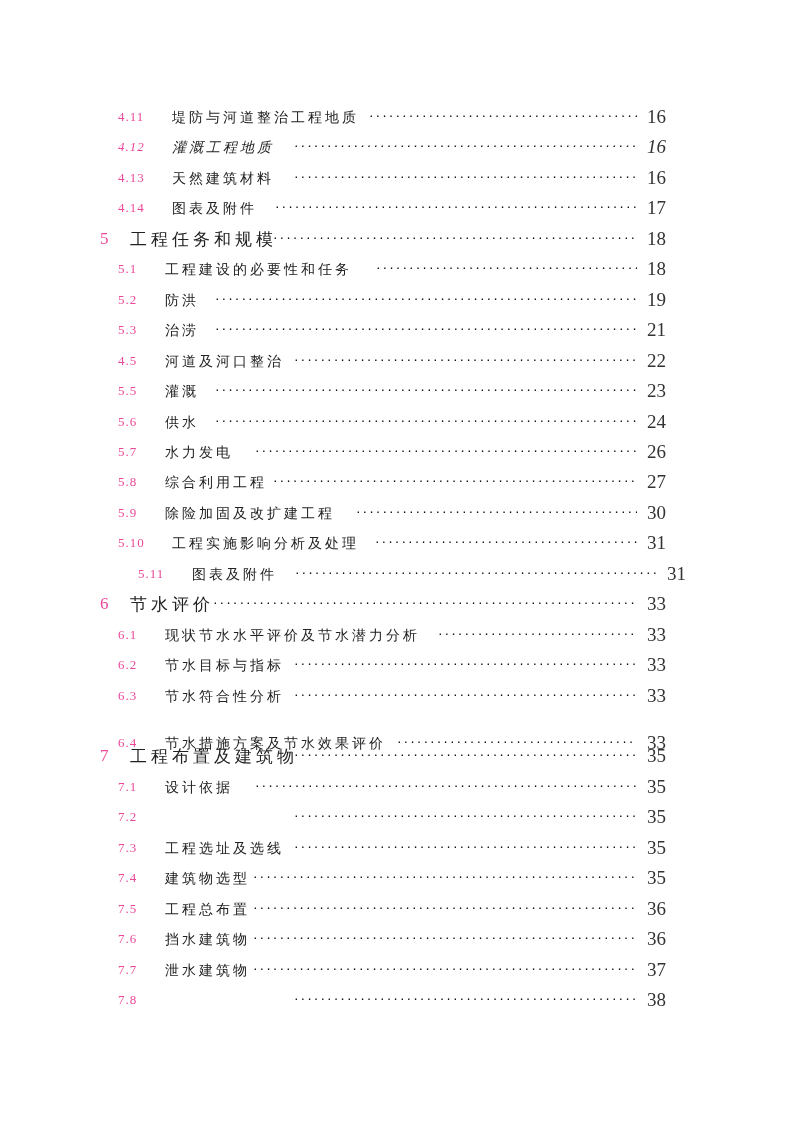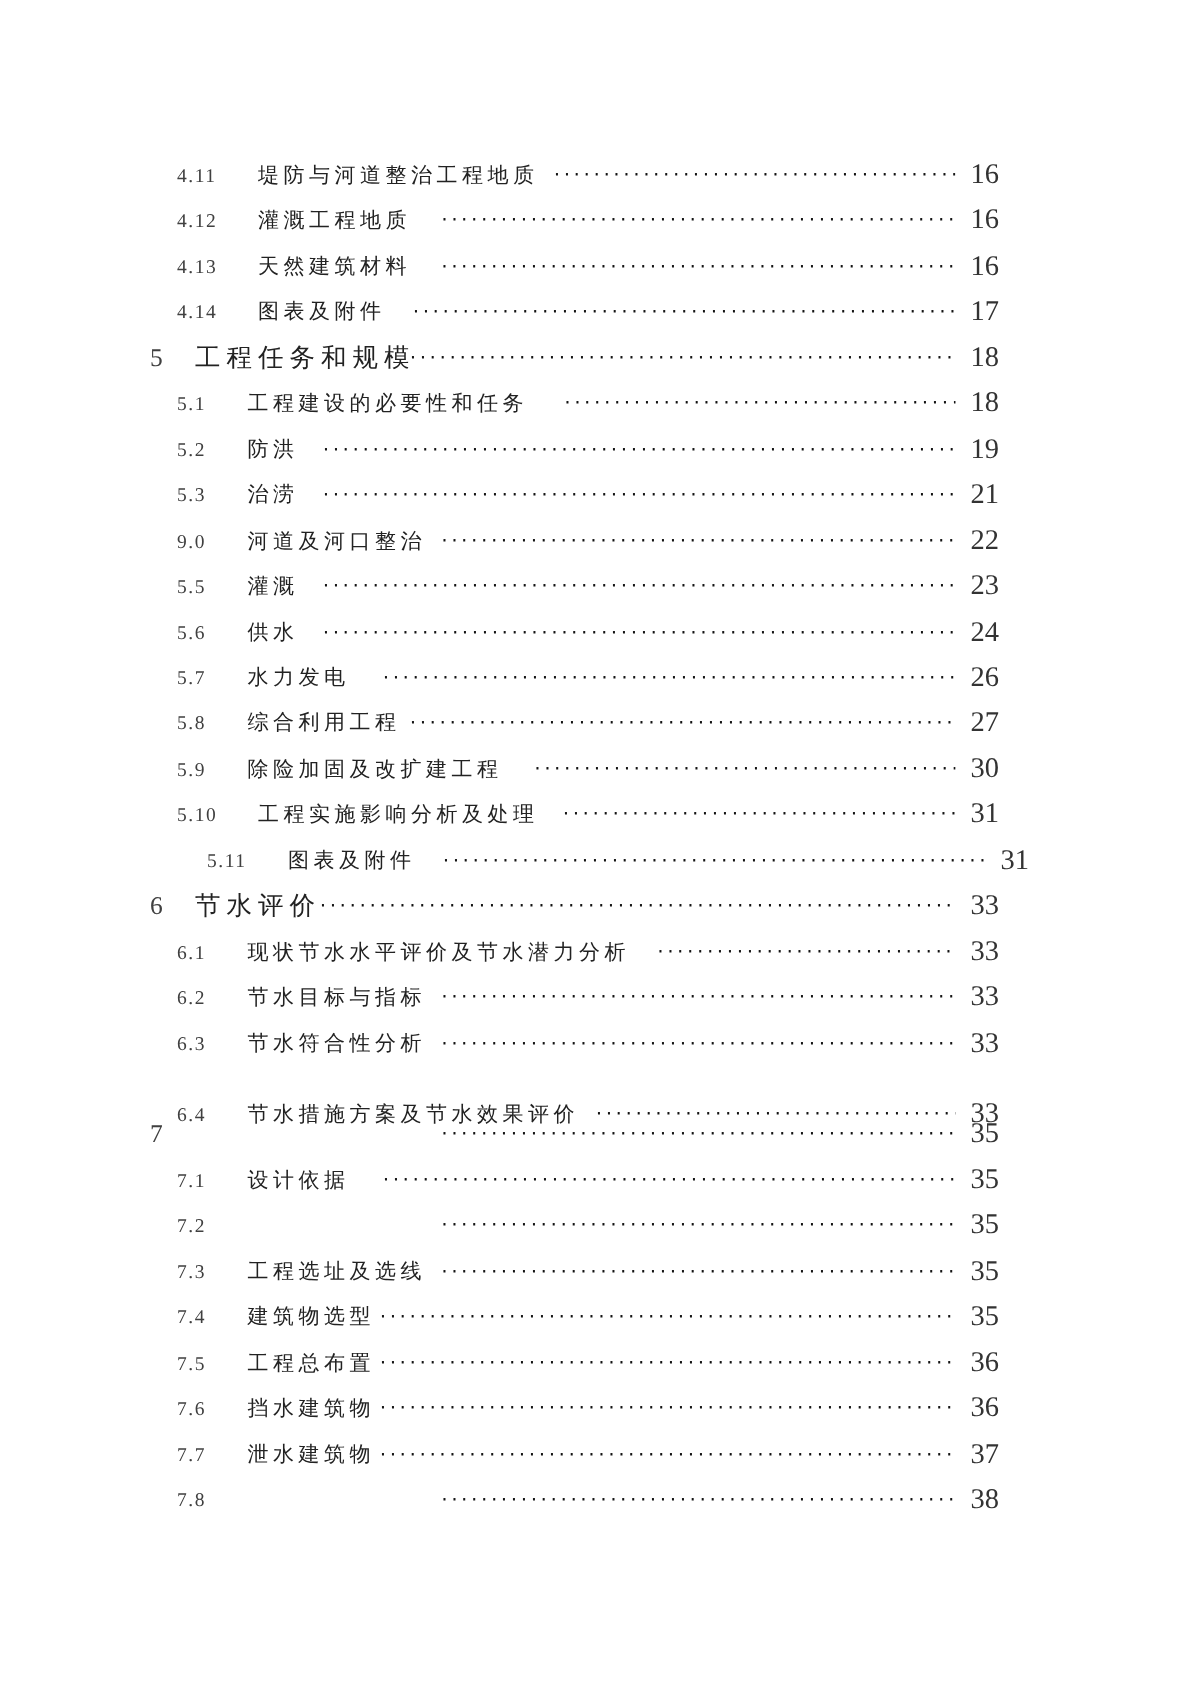--- a/index.html
+++ b/index.html
@@ -1,21 +1,21 @@
 <!DOCTYPE html>
 <html><head>
 <meta charset="utf-8">
 <style>
   html, body { margin: 0; padding: 0; background: #ffffff; }
   body { width: 793px; height: 1122px; position: relative; overflow: hidden;
          font-family: "DejaVu Serif", "Liberation Serif", serif; color: #1a1a1a; }
   .toc { position: absolute; left: 0; top: 102px; width: 793px; }
   .row { position: absolute; left: 0; width: 793px; height: 30px; }
   .num { position: absolute; top: 0; line-height: 30px; white-space: nowrap;
-         font-family: "Liberation Serif", "DejaVu Serif", serif; color: #404040; }
+         font-family: "Liberation Serif", "DejaVu Serif", serif; color: #ec4899; }
   .title { position: absolute; top: 0; line-height: 30px; white-space: nowrap;
            letter-spacing: 3px; color: #222; }
   .leader { position: absolute; top: 0; height: 30px; overflow: hidden;
             line-height: 30px; white-space: nowrap; color: #111;
             font-family: "DejaVu Sans Mono", monospace; font-size: 11px; letter-spacing: 0px; }
   .leader::before { content: "························································································································"; }
   .page { position: absolute; left: 647px; top: 0; line-height: 30px;
           font-family: "Liberation Serif", "DejaVu Serif", serif; font-size: 19px; color: #333; }
   .sub .num { left: 118px; font-size: 13px; letter-spacing: 1px; }
   .sub .title { font-size: 14px; }
@@ -25,21 +25,21 @@
 </head>
 <body>
 
 <div class="toc" id="toc">
     <div class="row sub" style="top: 0px;">
     <span class="num">4.11</span>
     <span class="title" style="left: 172px;">堤防与河道整治工程地质</span>
     <span class="leader" style="left: 368px; width: 269px;"></span>
     <span class="page">16</span>
   </div>
-    <div class="row sub" style="top: 30.45px;">
+    <div class="row sub" style="top: 30.45px; font-style: italic;">
     <span class="num">4.12</span>
     <span class="title" style="left: 172px;">灌溉工程地质</span>
     <span class="leader" style="left: 293px; width: 344px;"></span>
     <span class="page">16</span>
   </div>
     <div class="row sub" style="top: 60.9px;">
     <span class="num">4.13</span>
     <span class="title" style="left: 172px;">天然建筑材料</span>
     <span class="leader" style="left: 293px; width: 344px;"></span>
     <span class="page">16</span>
@@ -68,21 +68,21 @@
     <span class="leader" style="left: 214px; width: 423px;"></span>
     <span class="page">19</span>
   </div>
     <div class="row sub" style="top: 213.15px;">
     <span class="num">5.3</span>
     <span class="title" style="left: 165px;">治涝</span>
     <span class="leader" style="left: 214px; width: 423px;"></span>
     <span class="page">21</span>
   </div>
     <div class="row sub" style="top: 243.6px;">
-    <span class="num">9.0</span>
+    <span class="num">4.5</span>
     <span class="title" style="left: 165px;">河道及河口整治</span>
     <span class="leader" style="left: 293px; width: 344px;"></span>
     <span class="page">22</span>
   </div>
     <div class="row sub" style="top: 274.05px;">
     <span class="num">5.5</span>
     <span class="title" style="left: 165px;">灌溉</span>
     <span class="leader" style="left: 214px; width: 423px;"></span>
     <span class="page">23</span>
   </div>
@@ -147,20 +147,21 @@
     <span class="page">33</span>
   </div>
     <div class="row sub" style="top: 626px; padding-left: 28px;">
     <span class="num">6.4</span>
     <span class="title" style="left: 165px;">节水措施方案及节水效果评价</span>
     <span class="leader" style="left: 396px; width: 241px;"></span>
     <span class="page">33</span>
   </div>
     <div class="row chap" style="top: 639.45px;">
     <span class="num">7</span>
+    <span class="title" style="left: 130px;">工程布置及建筑物</span>
     <span class="leader" style="left: 293px; width: 344px;"></span>
     <span class="page">35</span>
   </div>
     <div class="row sub" style="top: 669.9px;">
     <span class="num">7.1</span>
     <span class="title" style="left: 165px;">设计依据</span>
     <span class="leader" style="left: 254px; width: 383px;"></span>
     <span class="page">35</span>
   </div>
     <div class="row sub" style="top: 700.35px;">

